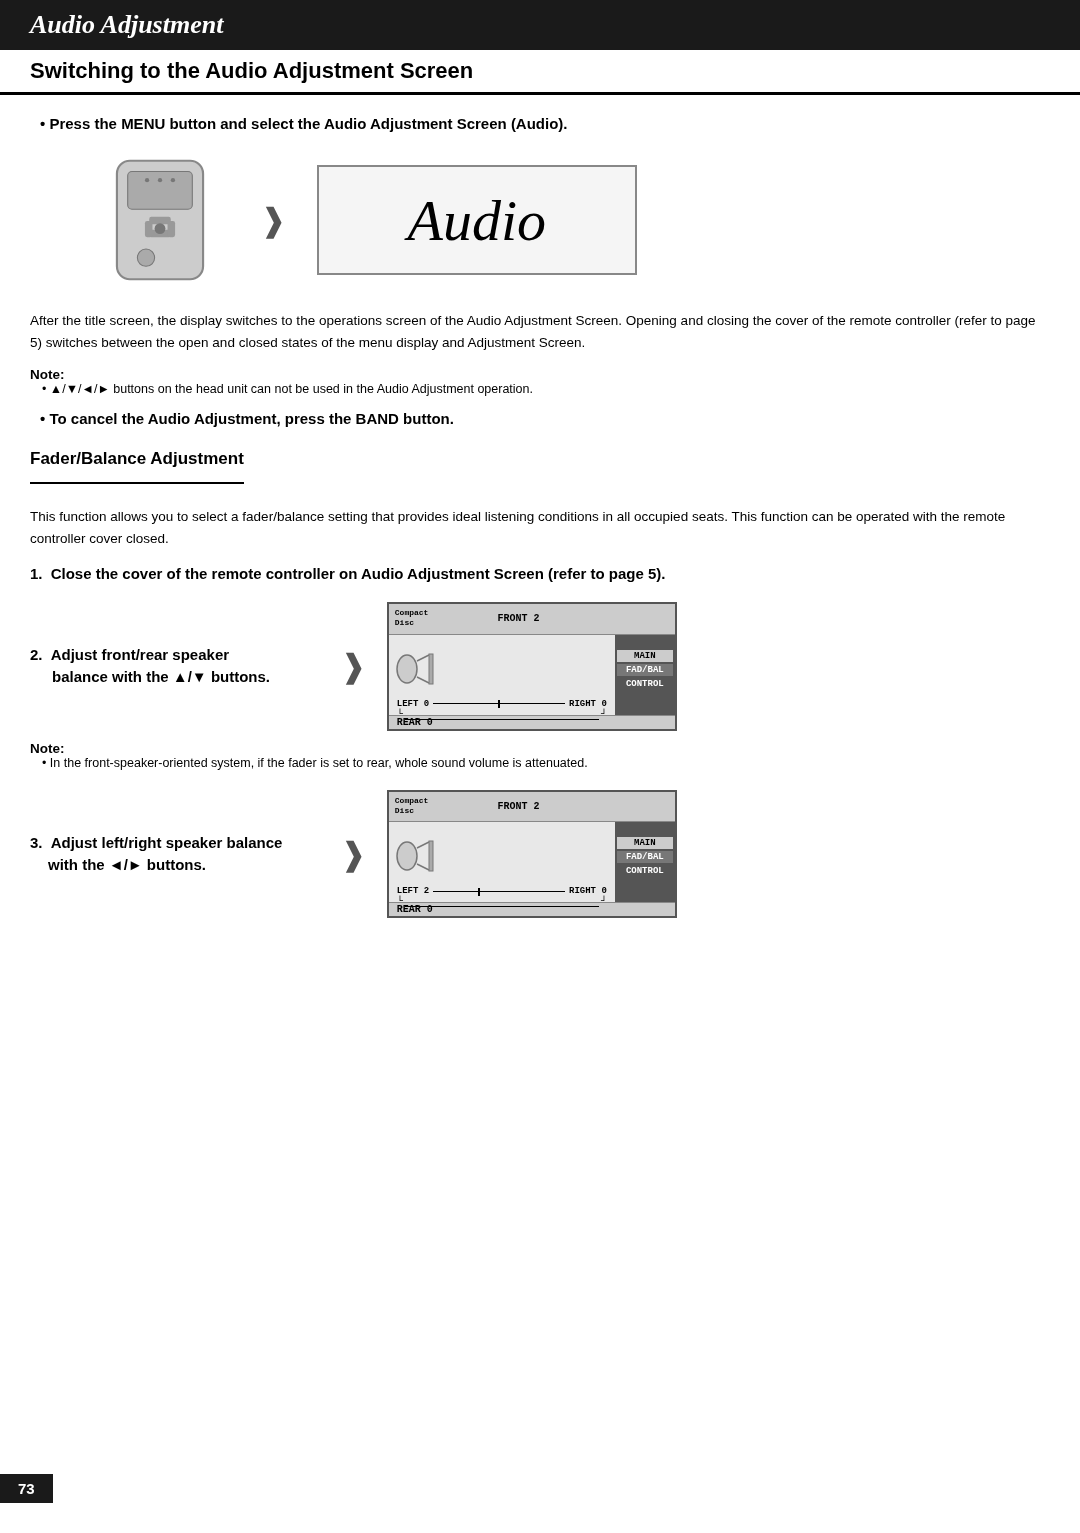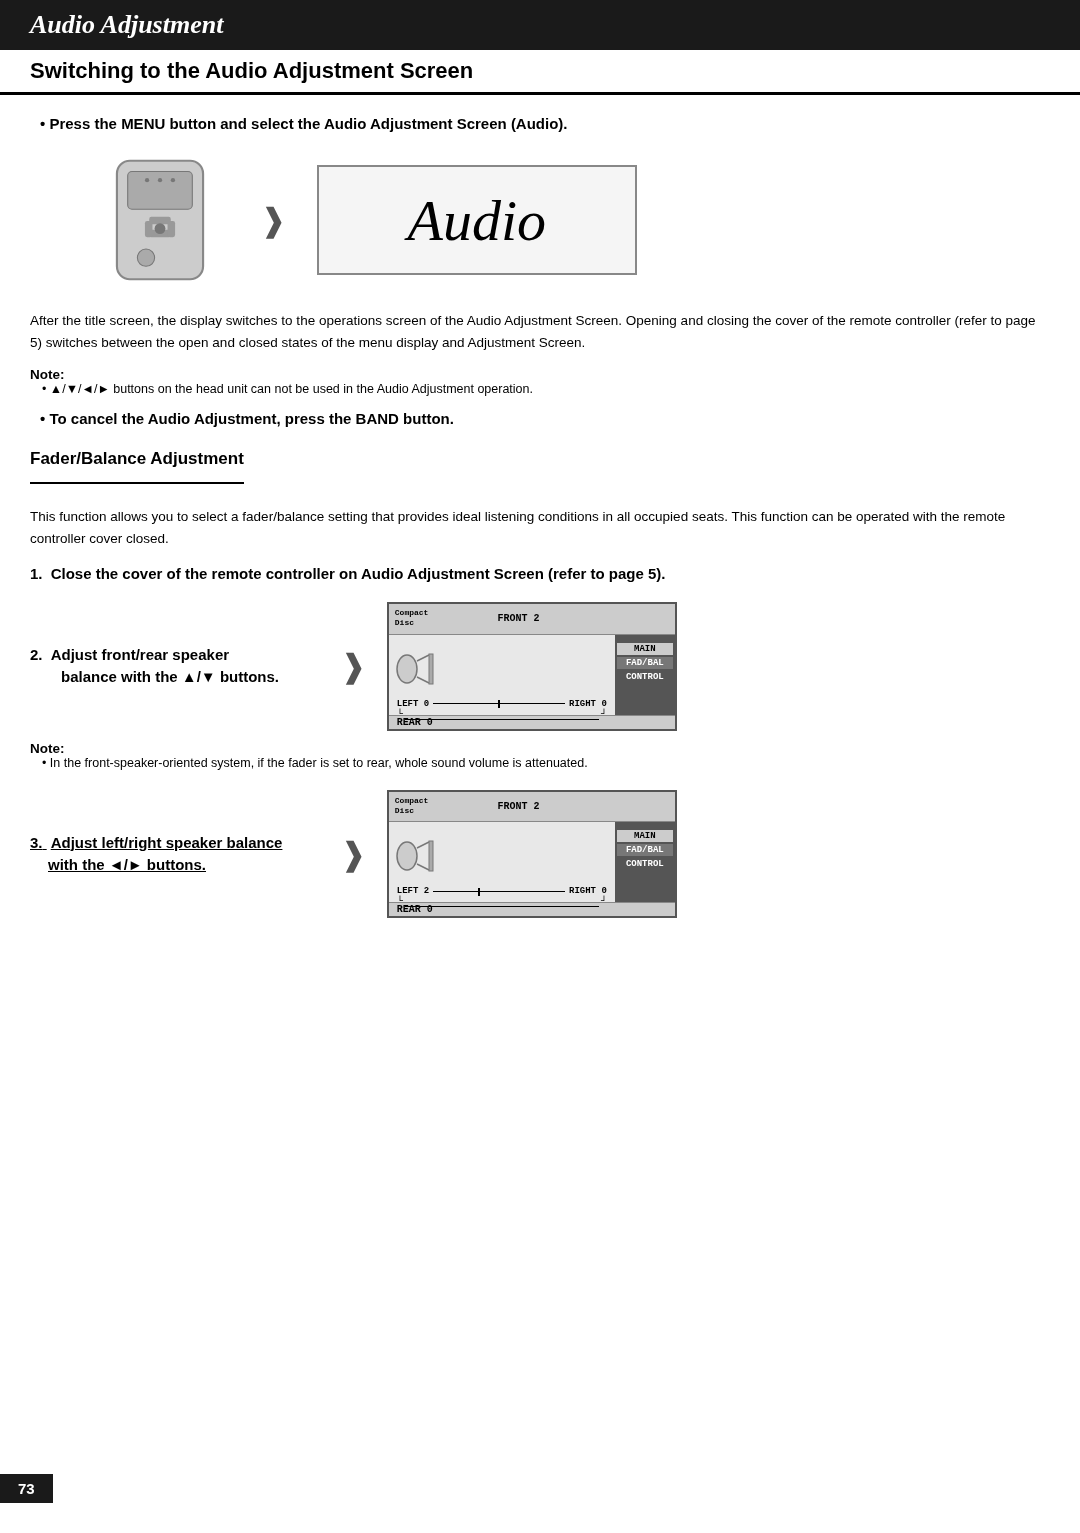--- a/index.html
+++ b/index.html
@@ -197,21 +197,21 @@
     }
 
     .screen-right-menu {
       width: 60px;
       background: #555;
       color: #fff;
       display: flex;
       flex-direction: column;
       align-items: center;
       justify-content: flex-start;
-      padding: 8px 2px;
+      padding: 15px 2px;
       font-size: 9px;
       font-weight: bold;
       gap: 2px;
     }
 
     .menu-item-main {
       background: #ccc;
       color: #000;
       width: 100%;
       text-align: center;
@@ -326,21 +326,21 @@
         </div>
       </div>
     </div>
 
     <div style="display:flex; align-items:center; gap:20px; margin-bottom:10px;">
       <div style="flex:0 0 290px;">
         <div class="step-number-text">
           <span>2.</span>
           <span style="margin-left:4px;">Adjust front/rear speaker</span>
           <br>
-          <span style="margin-left:31px;">balance with the ▲/▼ buttons.</span>
+          <span style="margin-left:22px;">balance with the ▲/▼ buttons.</span>
         </div>
       </div>
 
       <div class="chevron">❱</div>
 
       <div class="screen-diagram">
         <div class="screen-top-bar">
           <div style="font-size:9px; line-height:1.1;">
             <span style="font-size:8px;">Compact</span><br><span style="font-size:8px;">Disc</span>
           </div>
@@ -389,21 +389,21 @@
         <div class="screen-bottom-label">REAR 0</div>
       </div>
     </div>
 
     <div class="note-block" style="margin-top:10px; margin-bottom:20px;">
       <div class="note-label">Note:</div>
       <div class="note-text">In the front-speaker-oriented system, if the fader is set to rear, whole sound volume is attenuated.</div>
     </div>
 
     <div style="display:flex; align-items:center; gap:20px; margin-bottom:20px;">
-      <div style="flex:0 0 290px;text-decoration:underline;">
+      <div style="flex:0 0 290px;">
         <div class="step-number-text">
           <span>3.</span>
           <span style="margin-left:4px;">Adjust left/right speaker balance</span>
           <br>
           <span style="margin-left:18px;">with the ◄/► buttons.</span>
         </div>
       </div>
 
       <div class="chevron">❱</div>
 

